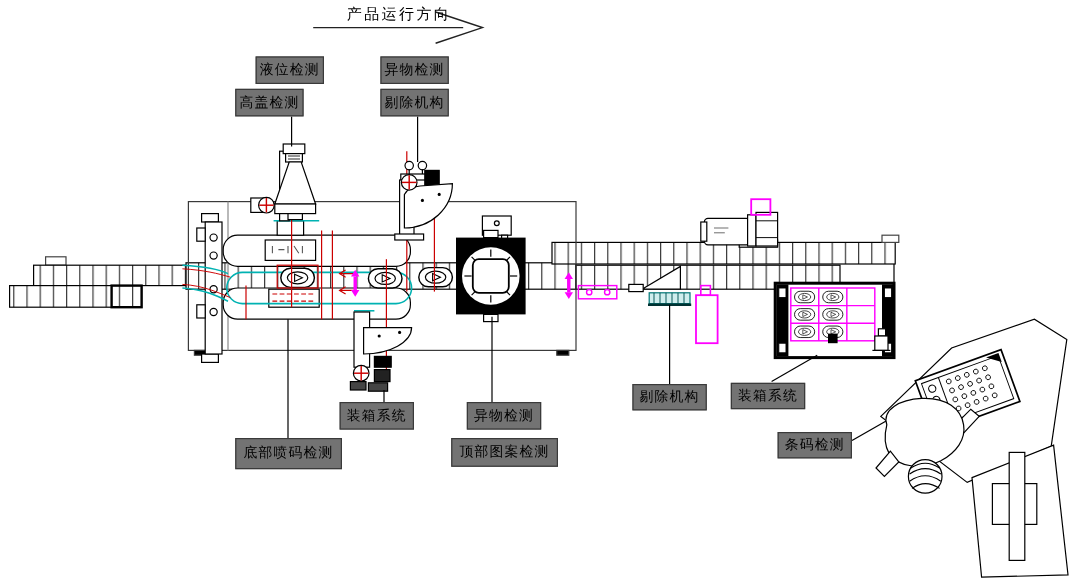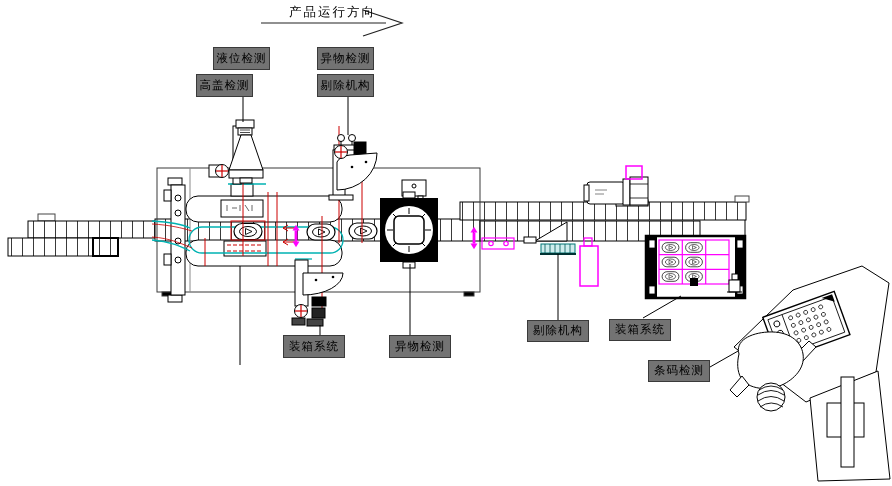--- a/index.html
+++ b/index.html
@@ -320,17 +320,19 @@
 </svg>
 
 <div class="dir" style="left:289px;top:4px;">产品运行方向</div>
 
 <div class="lbl" style="left:213px;top:47px;width:57px;height:23px;">液位检测</div>
 <div class="lbl" style="left:196px;top:74px;width:57px;height:23px;">高盖检测</div>
 <div class="lbl" style="left:317px;top:47px;width:57px;height:23px;">异物检测</div>
 <div class="lbl" style="left:317px;top:74px;width:57px;height:23px;">剔除机构</div>
 <div class="lbl" style="left:283px;top:335px;width:62px;height:23px;">装箱系统</div>
 <div class="lbl" style="left:389px;top:335px;width:62px;height:23px;">异物检测</div>
+<div class="lbl" style="left:196px;top:365px;width:89px;height:26px;">底部喷码检测</div>
+<div class="lbl" style="left:376px;top:365px;width:89px;height:24px;">顶部图案检测</div>
 <div class="lbl" style="left:527px;top:320px;width:62px;height:22px;">剔除机构</div>
 <div class="lbl" style="left:609px;top:319px;width:62px;height:22px;">装箱系统</div>
 <div class="lbl" style="left:648px;top:360px;width:62px;height:22px;">条码检测</div>
 
 </div>
 
 </body></html>

